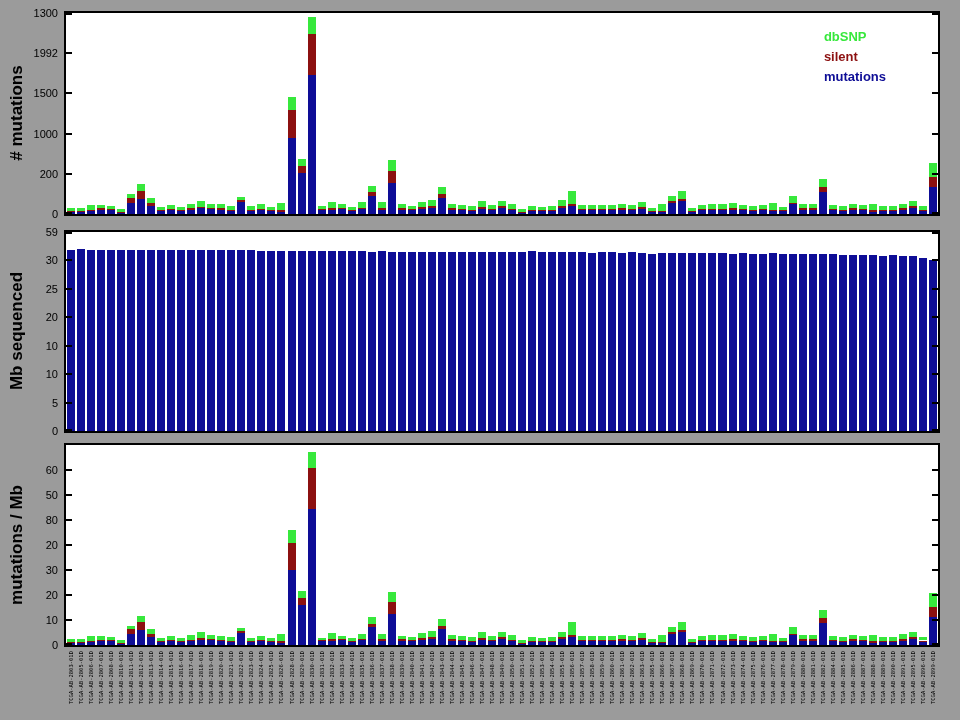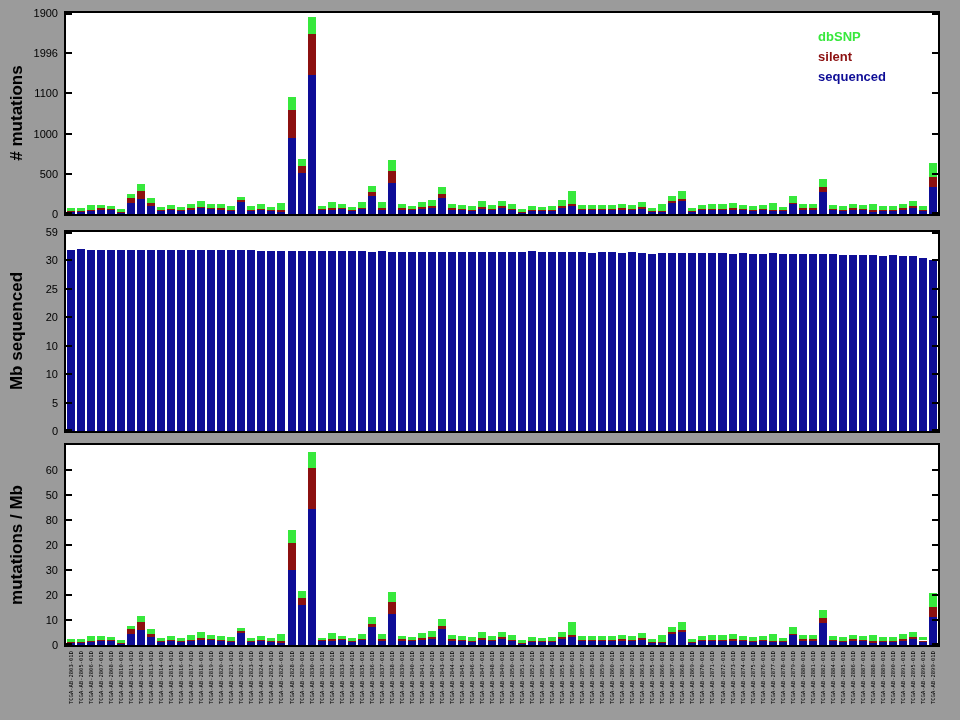--- a/index.html
+++ b/index.html
@@ -44,21 +44,21 @@
 <body>
 
 <div class="ytitle" id="yt1" style="left:-43px;top:103px;width:120px;"># mutations</div>
 <div class="ytitle" id="yt2" style="left:-46px;top:321px;width:126px;">Mb sequenced</div>
 <div class="ytitle" id="yt3" style="left:-53px;top:535px;width:140px;">mutations / Mb</div>
 
 <div class="panel" id="p1">
   <div class="legend" id="legend">
       <span class="legend-item" style="color: rgb(55, 232, 60);">dbSNP</span>
       <span class="legend-item" style="color: rgb(140, 16, 16);">silent</span>
-      <span class="legend-item" style="color: rgb(14, 13, 150);">sequenced</span>
+      <span class="legend-item" style="color: rgb(14, 13, 150);">mutations</span>
     </div>
 <div class="bar" style="left: 1px; width: 8.02299px; height: 6.03px;">
       <div class="seg" style="bottom: 0px; height: 2.01px; background: rgb(14, 13, 150);"></div>
       <div class="seg" style="bottom: 2.01px; height: 0.804px; background: rgb(140, 16, 16);"></div>
       <div class="seg" style="bottom: 2.814px; height: 3.216px; background: rgb(55, 232, 60);"></div>
     </div>
     <div class="bar" style="left: 11.023px; width: 8.02299px; height: 6.03px;">
       <div class="seg" style="bottom: 0px; height: 2.412px; background: rgb(14, 13, 150);"></div>
       <div class="seg" style="bottom: 2.412px; height: 0.804px; background: rgb(140, 16, 16);"></div>
       <div class="seg" style="bottom: 3.216px; height: 2.814px; background: rgb(55, 232, 60);"></div>
@@ -1229,25 +1229,25 @@
     <div class="tick" style="width: 6px; top: 74px; left: 0px;"></div>
     <div class="tick" style="width: 6px; top: 74px; right: 0px;"></div>
     <div class="tick" style="width: 6px; top: 49px; left: 0px;"></div>
     <div class="tick" style="width: 6px; top: 49px; right: 0px;"></div>
     <div class="tick" style="width: 6px; top: 24px; left: 0px;"></div>
     <div class="tick" style="width: 6px; top: 24px; right: 0px;"></div>
   </div>
 
 <div id="yticks">
     <div class="ytick-label" style="left: 12px; top: 209px;">0</div>
-    <div class="ytick-label" style="left: 12px; top: 168.8px;">500</div>
+    <div class="ytick-label" style="left: 12px; top: 168.8px;">200</div>
     <div class="ytick-label" style="left: 12px; top: 128.6px;">1000</div>
-    <div class="ytick-label" style="left: 12px; top: 88.4px;">1100</div>
-    <div class="ytick-label" style="left: 12px; top: 48.2px;">1996</div>
-    <div class="ytick-label" style="left: 12px; top: 8px;">1900</div>
+    <div class="ytick-label" style="left: 12px; top: 88.4px;">1500</div>
+    <div class="ytick-label" style="left: 12px; top: 48.2px;">1992</div>
+    <div class="ytick-label" style="left: 12px; top: 8px;">1300</div>
     <div class="ytick-label" style="left: 12px; top: 426px;">0</div>
     <div class="ytick-label" style="left: 12px; top: 397.571px;">5</div>
     <div class="ytick-label" style="left: 12px; top: 369.143px;">10</div>
     <div class="ytick-label" style="left: 12px; top: 340.714px;">10</div>
     <div class="ytick-label" style="left: 12px; top: 312.286px;">20</div>
     <div class="ytick-label" style="left: 12px; top: 283.857px;">25</div>
     <div class="ytick-label" style="left: 12px; top: 255.429px;">30</div>
     <div class="ytick-label" style="left: 12px; top: 227px;">59</div>
     <div class="ytick-label" style="left: 12px; top: 640px;">0</div>
     <div class="ytick-label" style="left: 12px; top: 615px;">10</div>

